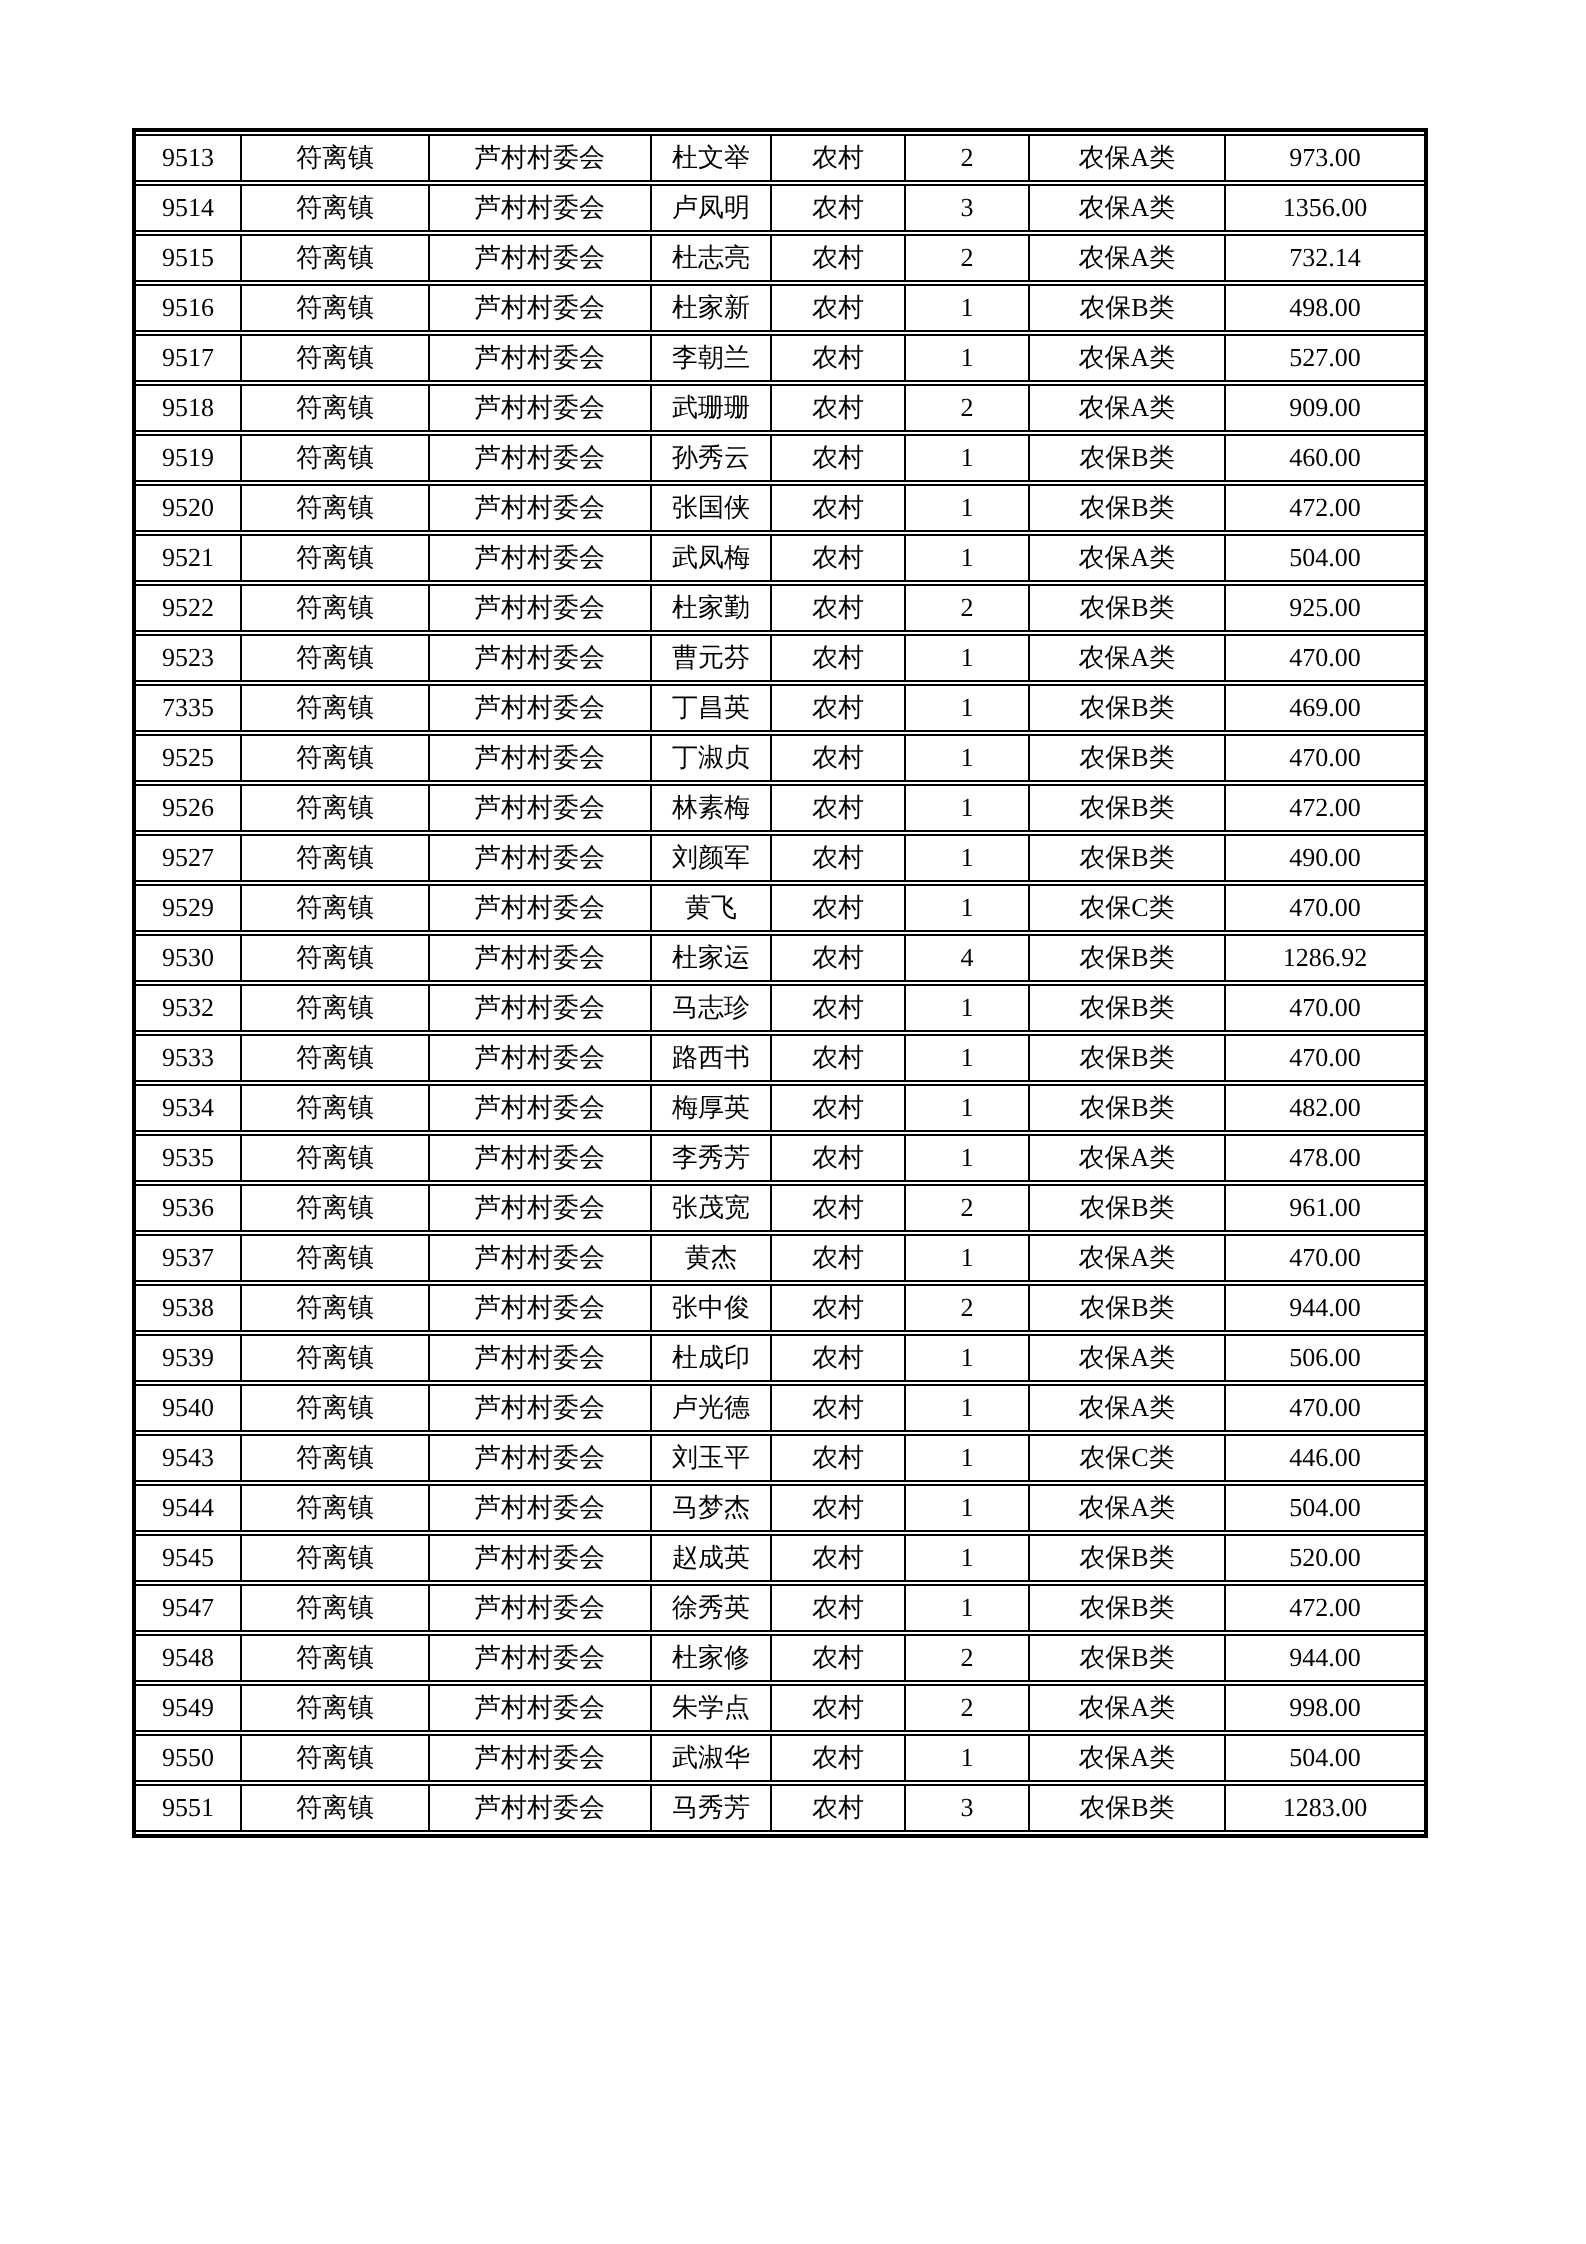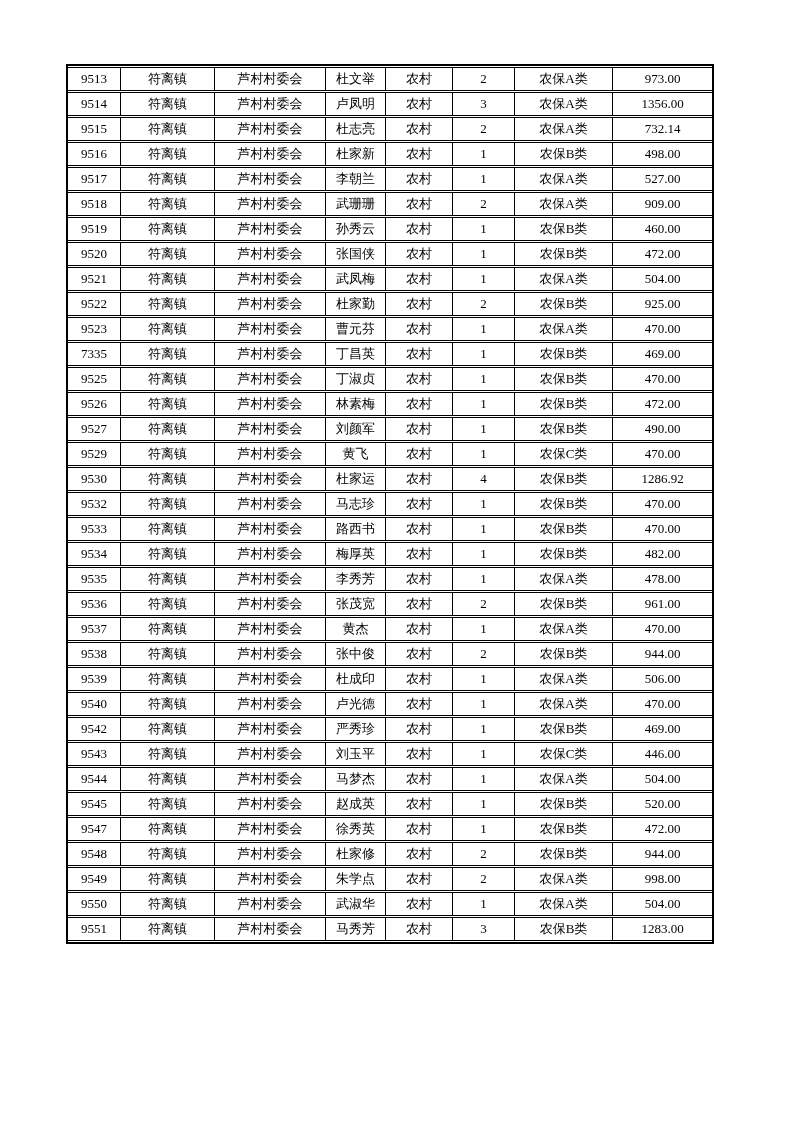--- a/index.html
+++ b/index.html
@@ -320,30 +320,20 @@
           <td>9540</td>
           <td>符离镇</td>
           <td>芦村村委会</td>
           <td>卢光德</td>
           <td>农村</td>
           <td>1</td>
           <td>农保A类</td>
           <td>470.00</td>
         </tr>
         <tr>
-          <td>9542</td>
-          <td>符离镇</td>
-          <td>芦村村委会</td>
-          <td>严秀珍</td>
-          <td>农村</td>
-          <td>1</td>
-          <td>农保B类</td>
-          <td>469.00</td>
-        </tr>
-        <tr>
           <td>9543</td>
           <td>符离镇</td>
           <td>芦村村委会</td>
           <td>刘玉平</td>
           <td>农村</td>
           <td>1</td>
           <td>农保C类</td>
           <td>446.00</td>
         </tr>
         <tr>

